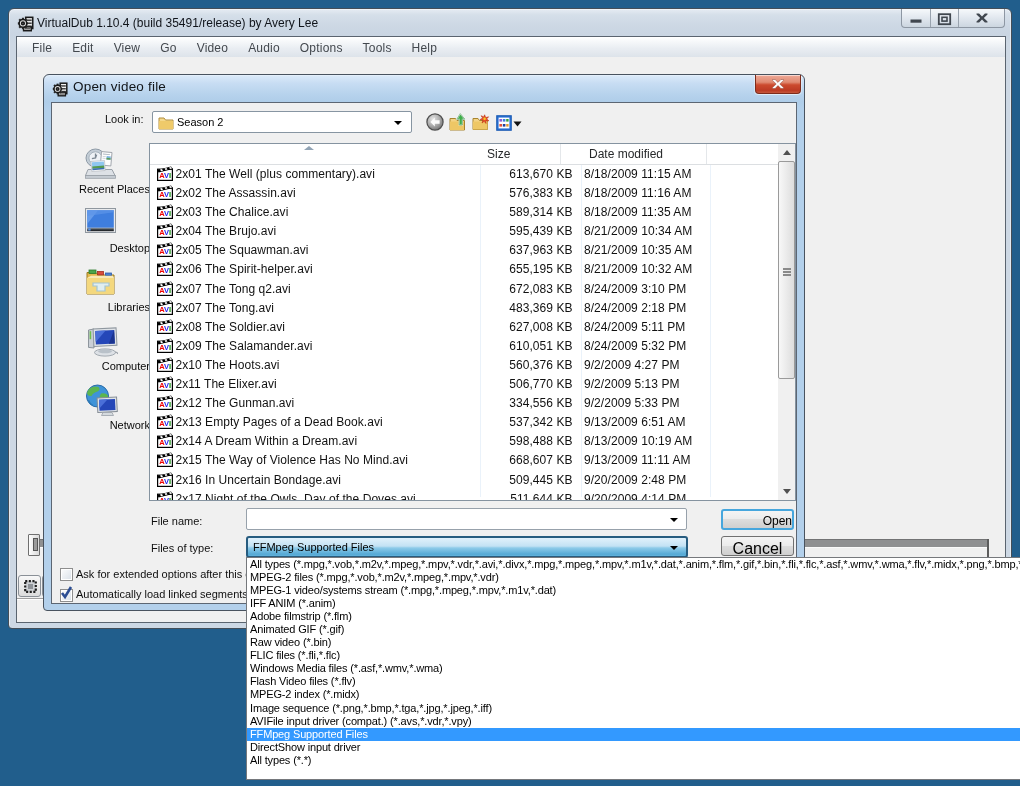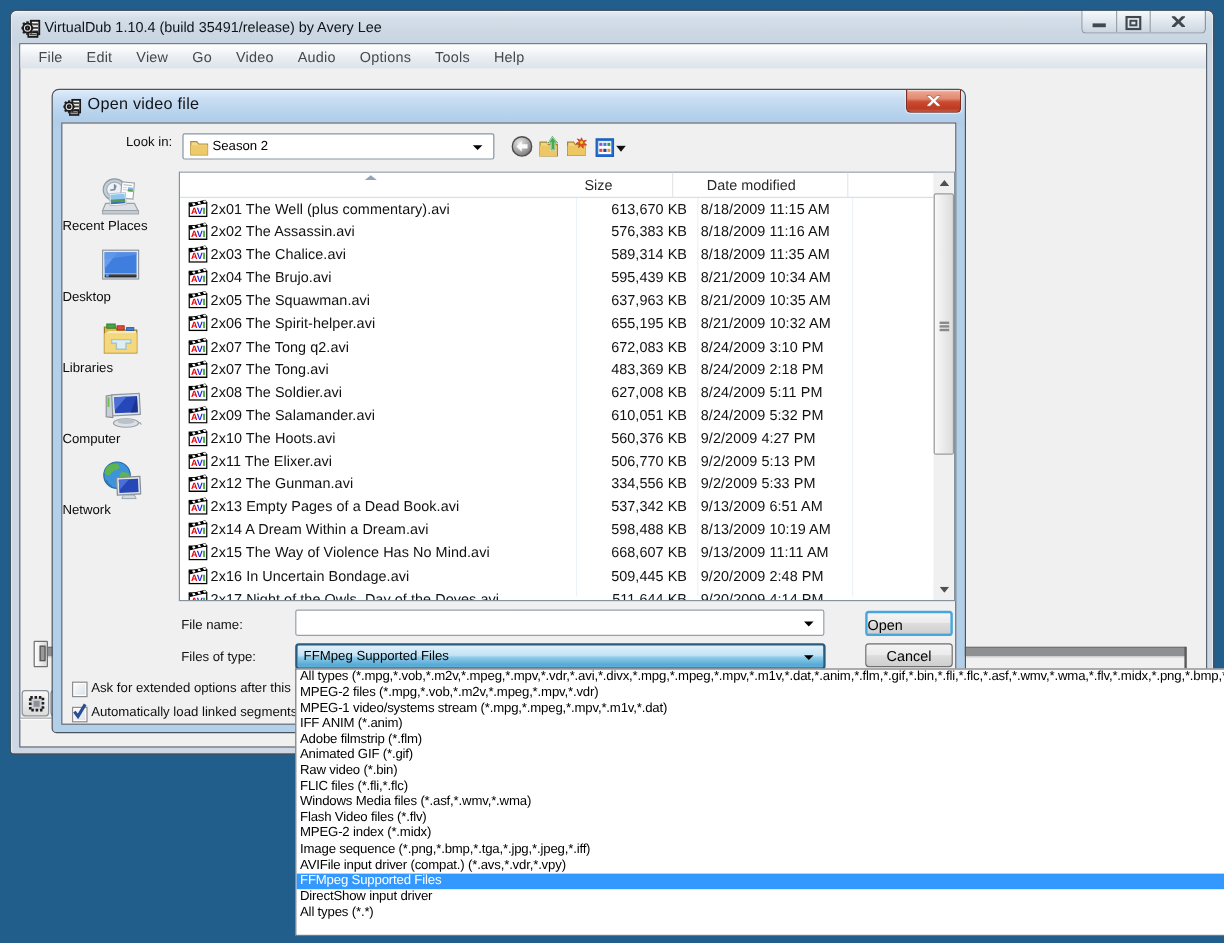--- a/index.html
+++ b/index.html
@@ -38,21 +38,21 @@
 #dlgclose{left:711px;top:0;width:46px;height:19px;border:1px solid #7e2c1c;border-top:none;
   border-radius:0 0 4px 4px;background:linear-gradient(#efa998 0%,#e08a71 40%,#cc4a2e 55%,#bc3b24 85%,#c5573c 100%);
   display:flex;align-items:center;justify-content:center;
   box-shadow:inset 0 1px 0 rgba(255,255,255,.55),-1px 1px 0 rgba(255,255,255,.35),1px 1px 0 rgba(255,255,255,.35)}
 #dlgclient{left:7px;top:27px;width:746px;height:502px;border:1px solid #5c6673;background:#f0f0f0}
 
 #lookin{left:53px;top:10px;width:40px;font-size:11px;color:#101010}
 #licombo{left:100px;top:8px;width:260px;height:22px;background:#fff;border:1px solid #8795a2;border-radius:2px}
 #licombo .ftxt{position:absolute;left:26px;top:4px;font-size:11px;color:#000}
 
-.sbitem{left:0;width:98px;text-align:left;font-size:11px;color:#0a0a0a}
+.sbitem{left:0;width:98px;text-align:right;font-size:11px;color:#0a0a0a}
 
 #flist{left:97px;top:40px;width:647px;height:358px;background:#fff;border:1px solid #8593a0}
 #fhead{position:absolute;left:0;top:0;width:628px;height:20px;background:#fff;font-size:12px;color:#26282a}
 .hcol{position:absolute;top:0;height:20px;border-right:1px solid #e4e7ea;padding:3px 0 0 5px}
 #hname{left:0;width:329px;background:linear-gradient(#f4fafe,#eaf6fd);border-right:1px solid #9ad1f5;border-bottom:1px solid #9ad1f5}
 #hsize{left:330px;width:81px;padding-left:7px}
 #hdate{left:431px;width:126px;padding-left:8px}
 #hfill{left:557px;width:71px;border-right:none}
 #sortarrow{position:absolute;left:154px;top:2px;width:0;height:0;border-left:5px solid transparent;border-right:5px solid transparent;border-bottom:4px solid #92a4b5}
 #headline{position:absolute;left:0;top:20px;width:628px;height:1px;background:#dcdfe2}
@@ -64,25 +64,25 @@
 .fd{position:absolute;left:434px;top:2.5px;white-space:nowrap}
 
 #vsb{position:absolute;right:0;top:0;width:17px;height:356px;background:#f0f0f0}
 .sbtn{position:absolute;left:0;width:17px;height:17px;background:#f0f0f0;display:flex;align-items:center;justify-content:center}
 #sbthumb{position:absolute;left:0;top:17px;width:17px;height:218px;background:linear-gradient(90deg,#f8f8f8,#dddddd);border:1px solid #9a9a9a;border-radius:2px}
 #sbthumb i{position:absolute;left:4px;top:106px;width:8px;height:1.5px;background:#8a8a8a;box-shadow:0 3px 0 #8a8a8a,0 6px 0 #8a8a8a;display:block}
 
 .dlbl{font-size:11px;color:#101010}
 #fncombo{left:194px;top:405px;width:441px;height:21.5px;background:#fff;border:1px solid #97a1ab;border-radius:2px}
 #openbtn{left:669px;top:406px;width:73px;height:20.5px;border:2px solid #46a6dd;border-radius:3px;
-  background:linear-gradient(#f4f4f4,#ebebeb 49%,#dddddd 50%,#cfcfcf);font-size:12px;text-align:left;padding-top:3px}
+  background:linear-gradient(#f4f4f4,#ebebeb 49%,#dddddd 50%,#cfcfcf);font-size:12px;text-align:right;padding-top:3px}
 #ftcombo{left:194px;top:433px;width:442px;height:21.5px;border:2px solid #275c7f;border-radius:3px;
   background:linear-gradient(#e1f1fb,#c3e2f4 45%,#8ecbe9 55%,#55a9d5 90%,#62b2da);font-size:11px;color:#000}
 #cancelbtn{left:669px;top:432.5px;width:73px;height:20.5px;border:1px solid #707070;border-radius:3px;
-  background:linear-gradient(#f4f4f4,#ebebeb 49%,#dddddd 50%,#cfcfcf);font-size:12px;text-align:center;padding-top:3px}
+  background:linear-gradient(#f4f4f4,#ebebeb 49%,#dddddd 50%,#cfcfcf);font-size:16px;text-align:center;padding-top:3px}
 .carr{position:absolute;width:0;height:0;border-left:4px solid transparent;border-right:4px solid transparent;border-top:4px solid #000}
 .chk{left:8px;width:13px;height:13px;border:1px solid #8e8e8e;background:linear-gradient(135deg,#fdfdfd,#d9e0e8);box-shadow:inset 0 0 0 1px #fff}
 
 #ddpanel{left:246px;top:557px;width:774px;height:223px;background:#fff;border:1px solid #75787c;border-right:none;z-index:60;overflow:hidden}
 .ddrow{height:13.06px;font-size:11px;letter-spacing:-0.15px;padding-left:3px;white-space:nowrap;color:#000;line-height:13px;overflow:hidden}
 .ddsel{background:#3399FF;color:#fff}
 </style></head>
 <body>
 
 <div class="abs" id="mw">

